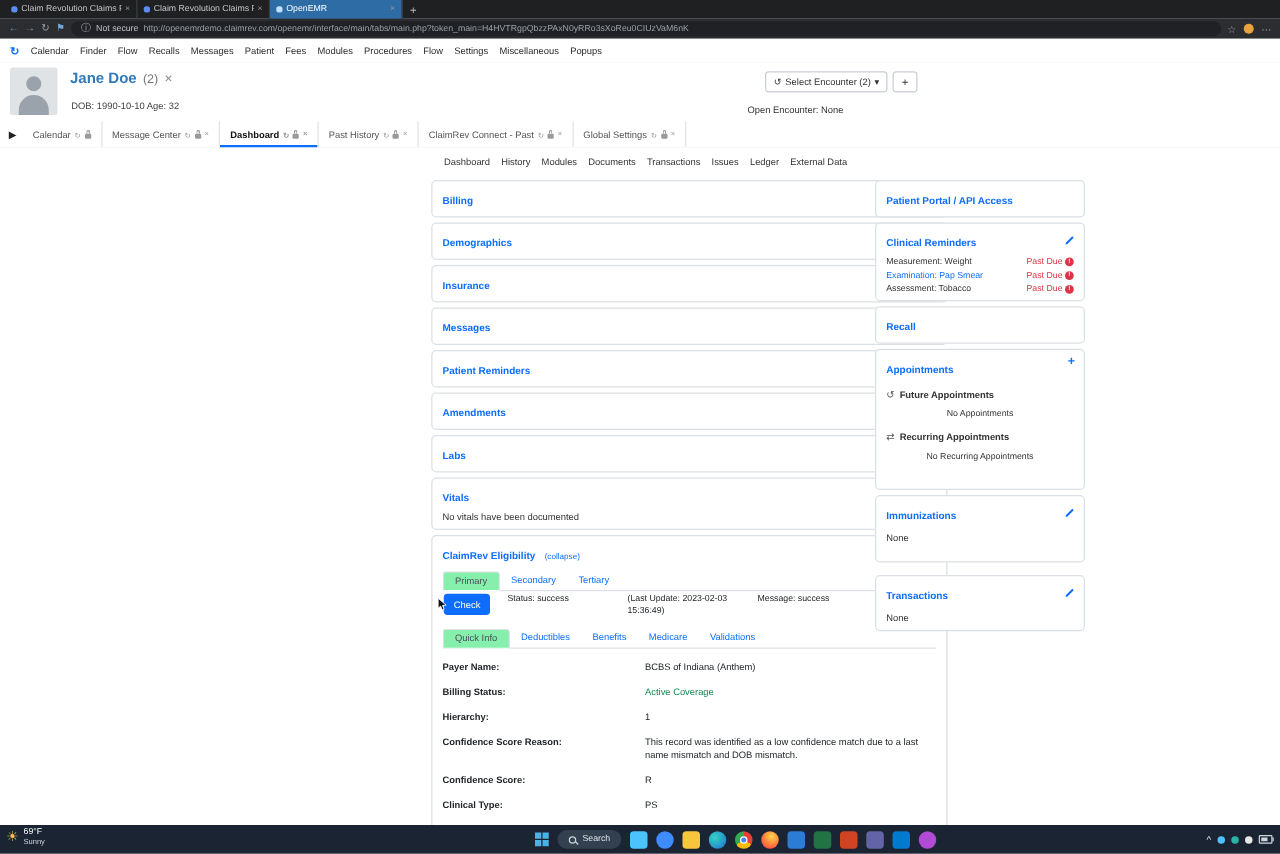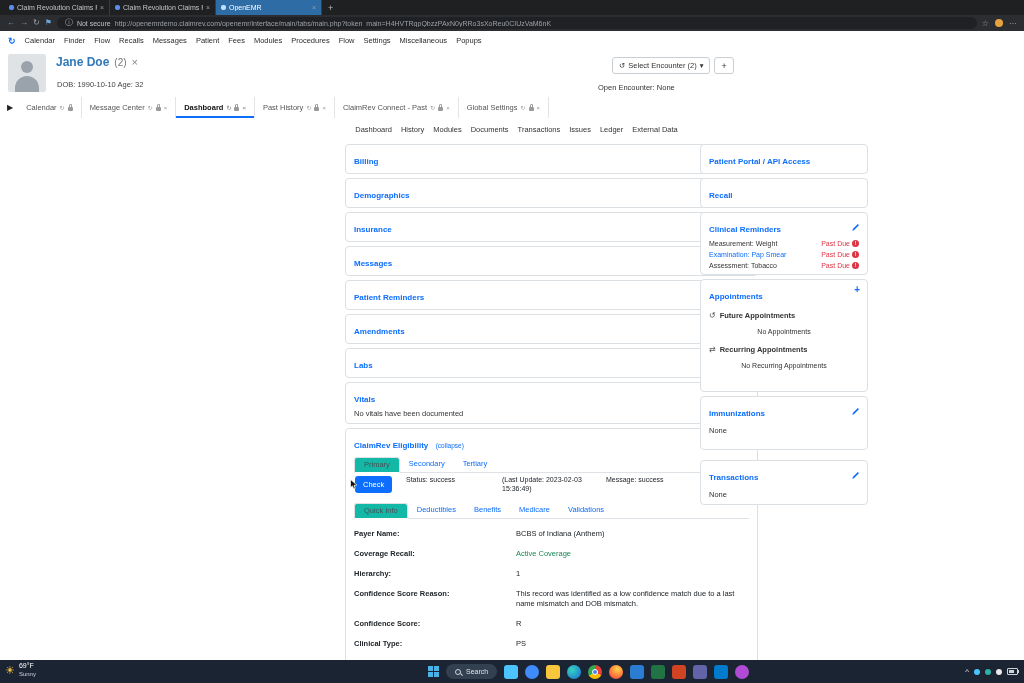--- a/index.html
+++ b/index.html
@@ -61,21 +61,21 @@
   .card{background:#fff;border:1px solid #dbe0e4;border-radius:4px;padding:5px 8px;margin-bottom:4px;position:relative;box-sizing:border-box;}
   .ctitle{font-size:8px;font-weight:bold;color:#0d6efd;}
   .pencil{position:absolute;right:7px;top:5px;width:9px;height:9px;}
   .cbody{font-size:7.5px;color:#333;margin-top:3px;}
 
   
   .collapse-link{font-size:6.5px;color:#0d6efd;margin-left:3px;}
   .etabs{display:flex;border-bottom:1px solid #dee2e6;margin-top:5px;}
   .etabs.sub{margin-top:10px;}
   .etab{padding:2px 9px 3px;font-size:7.5px;color:#0d6efd;}
-  .etab.active{color:#495057;border:1px solid #dee2e6;border-bottom:1px solid #fff;border-radius:3px 3px 0 0;margin-bottom:-1px;background:#14b8a6;}
+  .etab.active{color:#495057;border:1px solid #dee2e6;border-bottom:1px solid #fff;border-radius:3px 3px 0 0;margin-bottom:-1px;background:#86efac;}
   .checkrow{display:grid;grid-template-columns:52px 96px 104px 1fr;margin-top:0;align-items:start;}
   .btnwrap{position:relative;}
   .checkbtn{background:#0d6efd;color:#fff;border:none;border-radius:3px;font-size:7.5px;padding:4px 8px;margin-left:1px;}
   .cursor{position:absolute;left:-4px;top:3px;}
   .stat{font-size:7px;color:#212529;line-height:9px;padding-top:2px;}
   .fields{margin-top:7px;}
   .frow{display:grid;grid-template-columns:162px 1fr;font-size:7.5px;line-height:10px;color:#212529;margin-bottom:1px;margin-top:10px;}
   .flabel{font-weight:bold;}
   .green{color:#198754;}
 
@@ -338,21 +338,21 @@
           <span class="etab">Benefits</span>
           <span class="etab">Medicare</span>
           <span class="etab">Validations</span>
         </div>
         <div class="fields">
           <div class="frow">
             <span class="flabel">Payer Name:</span>
             <span>BCBS of Indiana (Anthem)</span>
           </div>
           <div class="frow">
-            <span class="flabel">Coverage Recall:</span>
+            <span class="flabel">Billing Status:</span>
             <span class="green">Active Coverage</span>
           </div>
           <div class="frow">
             <span class="flabel">Hierarchy:</span>
             <span>1</span>
           </div>
           <div class="frow">
             <span class="flabel">Confidence Score Reason:</span>
             <span>This record was identified as a low confidence match due to a last name mismatch and DOB mismatch.</span>
           </div>
@@ -369,24 +369,20 @@
             <span>908080808RW</span>
           </div>
 
         </div>
       </section>
     </div>
 
     <div class="sidecol">
       <section class="card">
         <span class="ctitle">Patient Portal / API Access</span>
-      </section>
-
-      <section class="card">
-        <span class="ctitle">Recall</span>
       </section>
 
       <section class="card">
         <span class="ctitle">Clinical Reminders</span>
         <span class="pencil"><svg viewBox="0 0 16 16" width="9" height="9">
               <path fill="#0d6efd" d="M12.1 1.9l2 2-8.8 8.8-2.9.9.9-2.9z"></path>
             </svg></span>
         <div class="crrow">
           <span>Measurement: Weight</span>
           <span class="pastdue">
@@ -401,20 +397,24 @@
               <span class="bang">!</span>
             </span>
         </div>
         <div class="crrow">
           <span>Assessment: Tobacco</span>
           <span class="pastdue">
               <span>Past Due</span>
               <span class="bang">!</span>
             </span>
         </div>
+      </section>
+
+      <section class="card">
+        <span class="ctitle">Recall</span>
       </section>
 
       <section class="card appt-card">
         <span class="ctitle">Appointments</span>
         <span class="apptplus">+</span>
         <div class="appthead">
           <span class="aicon">↺</span>
           <span>Future Appointments</span>
         </div>
         <div class="apptempty">No Appointments</div>

